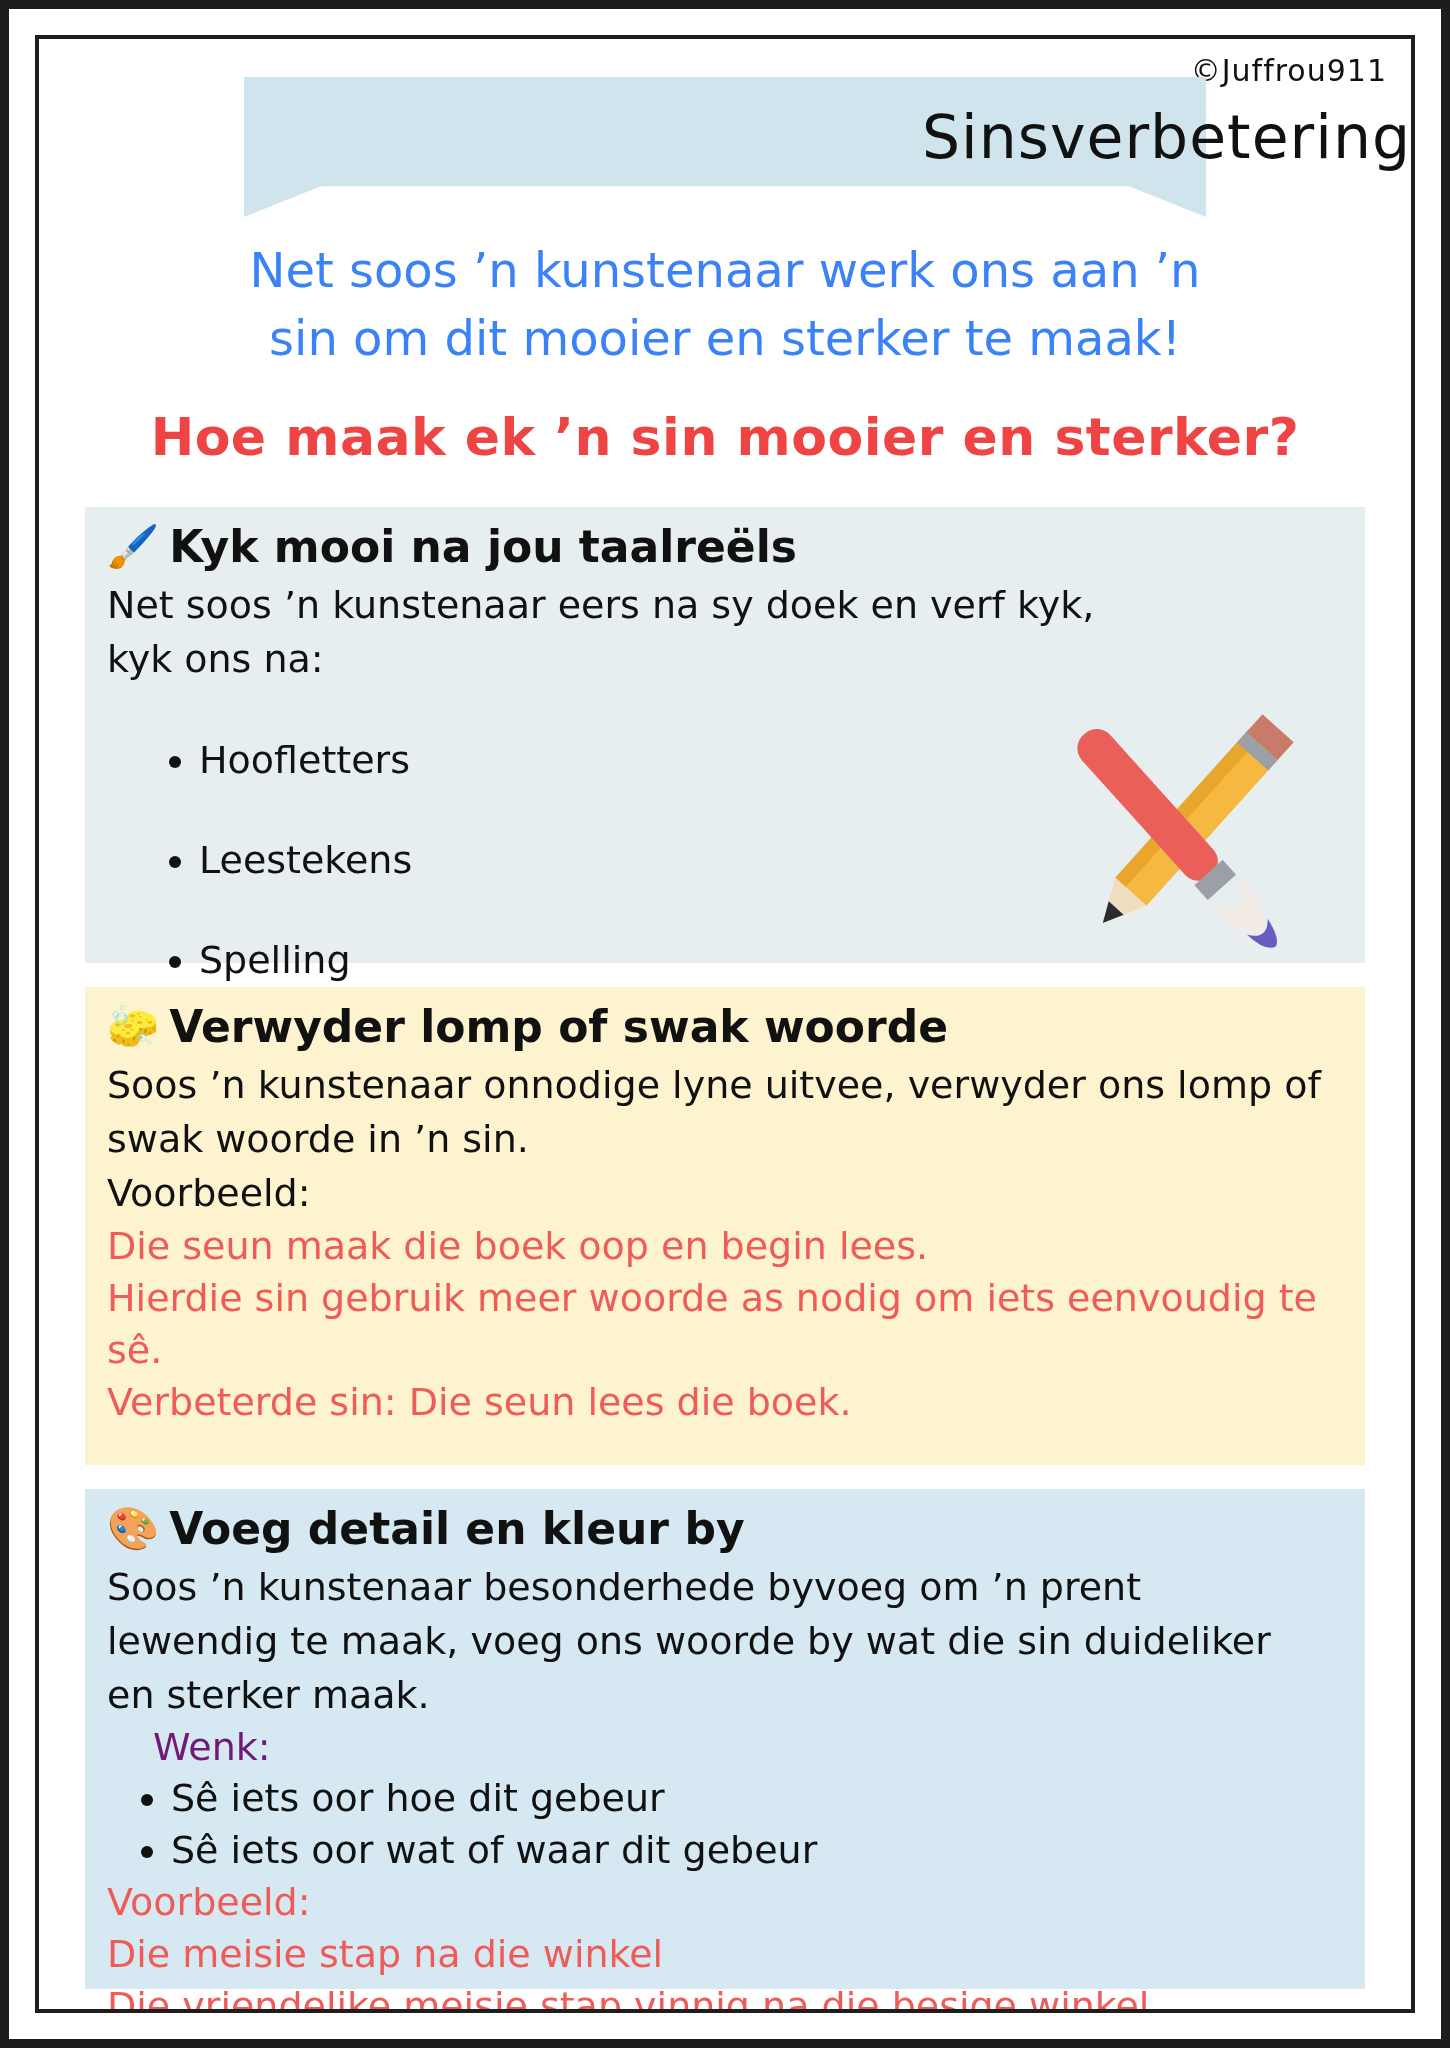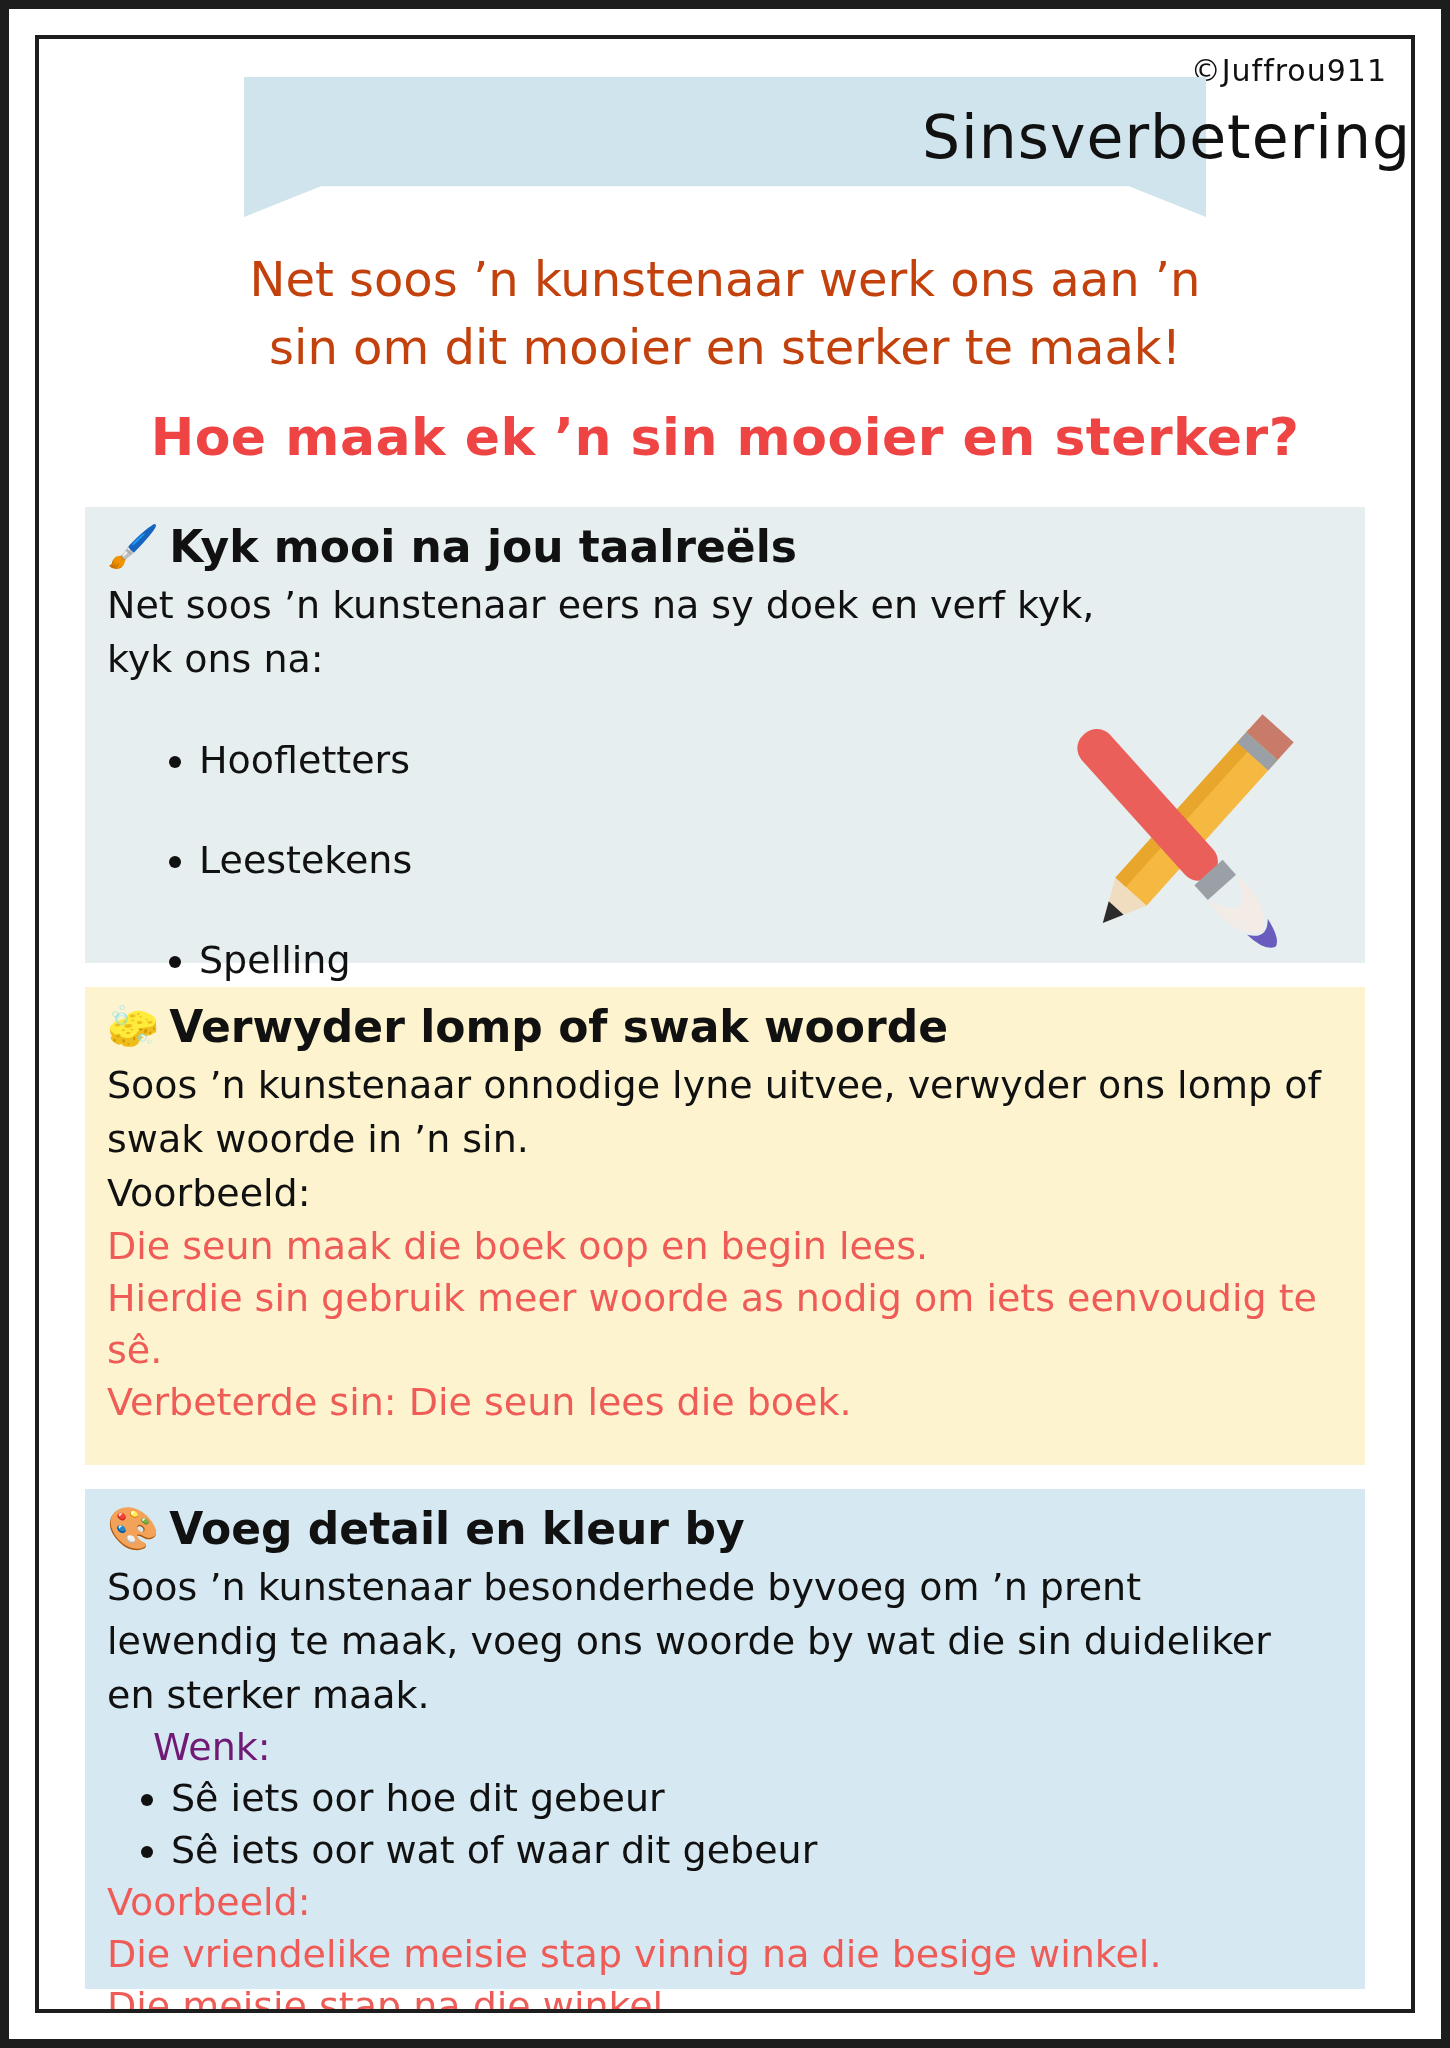--- a/index.html
+++ b/index.html
@@ -70,25 +70,25 @@
     line-height: 108px;
     font-weight: 400;
     color: #111;
     letter-spacing: 1px;
   }
 
   .subtitle {
     position: absolute;
     left: 60px;
     right: 60px;
-    top: 206px;
+    top: 197px;
     text-align: center;
     font-size: 48px;
     line-height: 68px;
-    color: #c2410c;
+    color: #3b82f6;
   }
 
   .question {
     position: absolute;
     left: 40px;
     right: 40px;
     top: 368px;
     text-align: center;
     font-size: 52px;
     line-height: 60px;
@@ -253,21 +253,21 @@
       </div>
       <div class="body-text">Soos ’n kunstenaar besonderhede byvoeg om ’n prent</div>
       <div class="body-text">lewendig te maak, voeg ons woorde by wat die sin duideliker</div>
       <div class="body-text">en sterker maak.</div>
       <div class="wenk">Wenk:</div>
       <ul class="bullets2">
         <li>Sê iets oor hoe dit gebeur</li>
         <li>Sê iets oor wat of waar dit gebeur</li>
       </ul>
       <div class="red">Voorbeeld:</div>
+      <div class="red">Die meisie stap na die winkel</div>
       <div class="red">Die vriendelike meisie stap vinnig na die besige winkel.</div>
-      <div class="red">Die meisie stap na die winkel</div>
 
       <div class="wordbox">
       </div>
     </div>
 
   </div>
 </div>
 
 </body></html>

